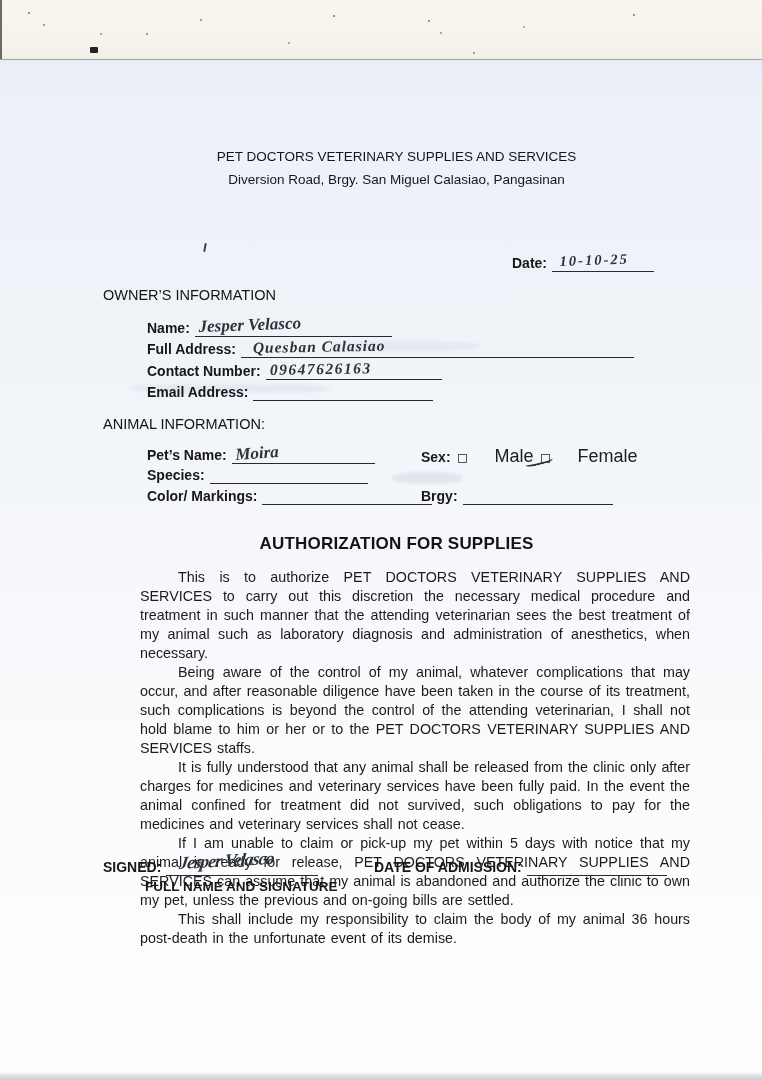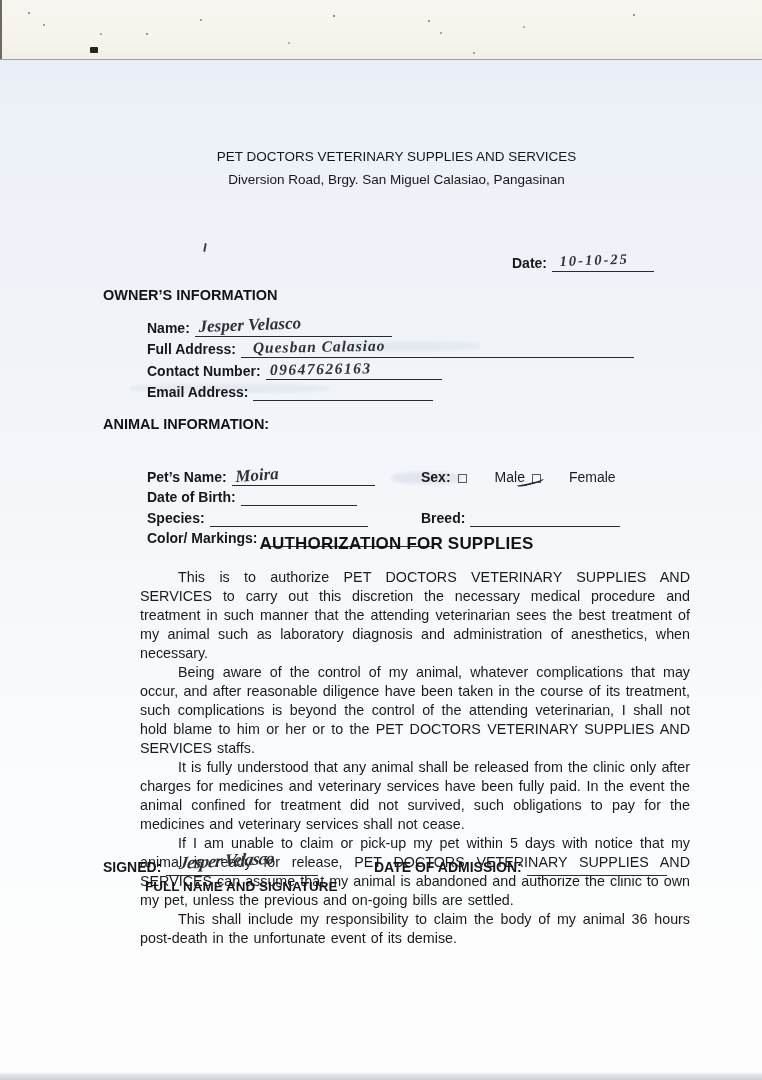--- a/index.html
+++ b/index.html
@@ -64,48 +64,48 @@
   
   .date-row { position:absolute; top:194px; right:36px; }
   .date-row .blank { width:102px; }
   .date-row .hand { font-size:14.5px; letter-spacing:2px; bottom:1px; }
   .stray-tick {
     position:absolute; left:101px; top:183px; width:2px; height:9px;
     background:#3c3f45; border-radius:2px; transform:rotate(10deg);
   }
 
   
-  .sec-title { position:absolute; left:0; font-weight:700; font-size:14.5px; color:#141416; }
+  .sec-title { position:absolute; left:0; font-weight:400; font-size:14.5px; color:#141416; }
   .owner-title { top:227px; }
   .animal-title { top:356px; }
 
   .owner-fields { position:absolute; top:259px; left:44px; }
   .owner-fields .row, .animal-left .row { height:21.3px; white-space:nowrap; }
-  .animal-block { position:absolute; top:408px; left:44px; width:543px; }
+  .animal-block { position:absolute; top:386px; left:44px; width:543px; }
   .animal-left .row { height:20.3px; }
 
   .w-name    { width:197px; }
   .w-address { width:393px; }
   .w-contact { width:176px; }
   .w-email   { width:180px; }
   .w-pet     { width:143px; }
   .w-dob     { width:116px; }
   .w-species { width:158px; }
   .w-color   { width:170px; }
   .w-breed   { width:150px; }
 
   .hand-name    { font-size:17px; bottom:-1px; left:4px; }
   .hand-address { font-size:15.5px; bottom:0; left:12px; transform:rotate(-1deg); letter-spacing:1px; }
   .hand-contact { font-size:15.5px; bottom:0; left:4px; letter-spacing:1.5px; transform:rotate(-1deg); }
   .hand-pet     { font-size:17px; bottom:-2px; left:4px; transform:rotate(-4deg); }
 
   
   .sex-row { position:absolute; left:274px; top:0; white-space:nowrap; }
   .breed-row { position:absolute; left:274px; top:40.6px; white-space:nowrap; }
-  .opt-label { font-size:14px; color:#1c1c1e;padding-left:24px; }
+  .opt-label { font-size:18px; color:#1c1c1e;padding-left:24px; }
   .checkbox {
     position:relative; display:inline-block; width:9px; height:9px;
     border:1.2px solid #5a5a5e; margin:0 4px 0 7px; vertical-align:-1px; background:transparent;
   }
   .pen-check { display:none; position:absolute; left:-17px; top:3px; width:28px; height:7px;
     border-bottom:2.4px solid #2b2e34; border-radius:45%; transform:rotate(-14deg); }
   .checkbox[data-checked="true"] .pen-check { display:block; }
 
   
   .ghost { position:absolute; border-radius:40%; filter:blur(1.5px); background:#6e7da6; }
@@ -179,36 +179,33 @@
       </div>
 
       <div class="sec-title animal-title">ANIMAL INFORMATION:</div>
 
       <div class="animal-block">
         <div class="animal-left">
           <div class="row">
             <span class="lbl">Pet’s Name:</span><span class="blank w-pet"><span class="hand hand-pet">Moira</span></span>
           </div>
           <div class="row">
-            <span class="lbl">Date of Birth:</span><span class="blank w-dob"><span class="hand"></span></span>
-          </div>
-          <div class="row">
             <span class="lbl">Species:</span><span class="blank w-species"><span class="hand"></span></span>
           </div>
           <div class="row">
             <span class="lbl">Color/ Markings:</span><span class="blank w-color"><span class="hand"></span></span>
           </div>
         </div>
 
         <div class="sex-row">
           <span class="lbl">Sex:</span><span class="checkbox" data-checked="false"></span><span class="opt-label">Male</span><span class="checkbox" data-checked="true"><span class="pen-check"></span></span><span class="opt-label">Female</span>
         </div>
 
         <div class="breed-row">
-          <span class="lbl">Breed:</span><span class="blank w-breed"><span class="hand"></span></span>
+          <span class="lbl">Brgy:</span><span class="blank w-breed"><span class="hand"></span></span>
         </div>
       </div>
 
       <div class="doc-title">AUTHORIZATION FOR SUPPLIES</div>
 
       <div class="paragraphs">
         <p>This is to authorize PET DOCTORS VETERINARY SUPPLIES AND SERVICES to carry out this discretion the necessary medical procedure and treatment in such manner that the attending veterinarian sees the best treatment of my animal such as laboratory diagnosis and administration of anesthetics, when necessary.</p>
         <p>Being aware of the control of my animal, whatever complications that may occur, and after reasonable diligence have been taken in the course of its treatment, such complications is beyond the control of the attending veterinarian, I shall not hold blame to him or her or to the PET DOCTORS VETERINARY SUPPLIES AND SERVICES staffs.</p>
         <p>It is fully understood that any animal shall be released from the clinic only after charges for medicines and veterinary services have been fully paid. In the event the animal confined for treatment did not survived, such obligations to pay for the medicines and veterinary services shall not cease.</p>
         <p>If I am unable to claim or pick-up my pet within 5 days with notice that my animal is ready for release, PET DOCTORS VETERINARY SUPPLIES AND SERVICES can assume that my animal is abandoned and authorize the clinic to own my pet, unless the previous and on-going bills are settled.</p>

